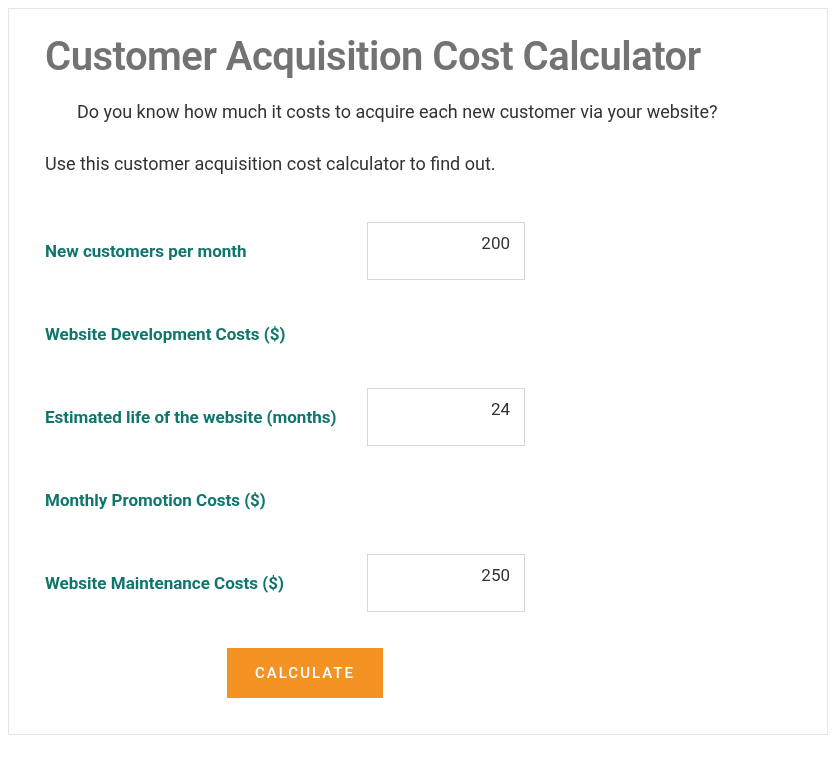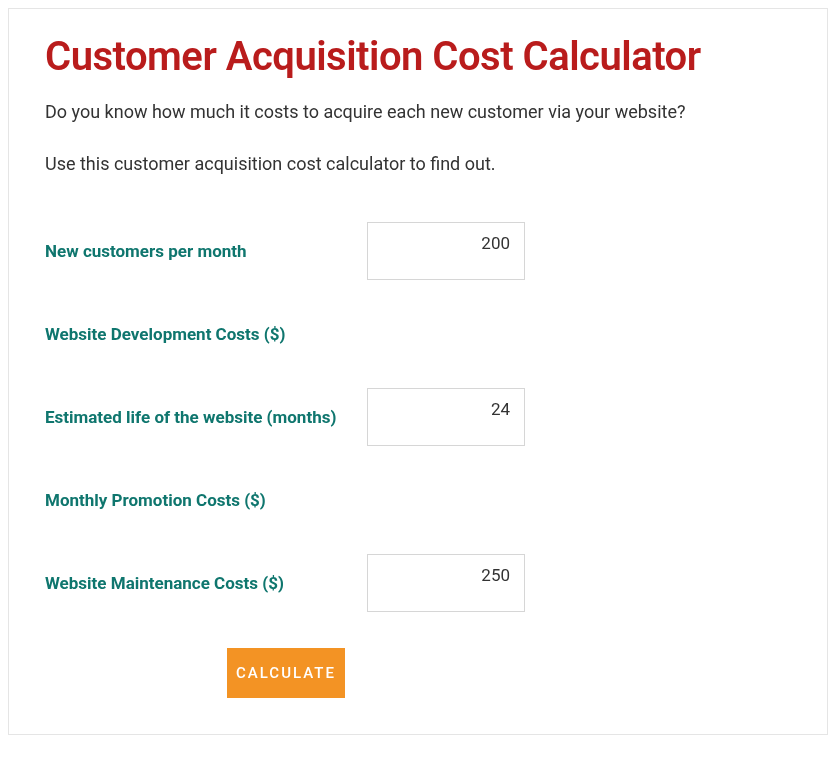--- a/index.html
+++ b/index.html
@@ -14,29 +14,30 @@
     }
     .container {
       width: 820px;
       border: 1px solid #e5e5e5;
       padding: 24px 36px 36px 36px;
       background: #fff;
     }
     .title {
       font-size: 40px;
       font-weight: 600;
-      color: #b91c1c;
+      color: #737373;
       margin-bottom: 18px;
       letter-spacing: -0.5px;
     }
     .subtitle {
       font-size: 18px;
       color: #333333;
       margin-bottom: 28px;
       line-height: 1.5;
+      margin-left: 32px;
     }
     .instruction {
       font-size: 18px;
       color: #333333;
       margin-bottom: 48px;
     }
     .instruction .bold {
       font-weight: 400;
     }
     .form-row {
@@ -62,21 +63,21 @@
       outline: none;
     }
     .button-row {
       margin-top: -8px;
       padding-left: 182px;
     }
     .calc-button {
       background: #f39324;
       color: #fff;
       border: none;
-      padding: 16px 9px;
+      padding: 16px 28px;
       font-size: 15px;
       letter-spacing: 2px;
       font-weight: 500;
       cursor: pointer;
       font-family: inherit;
       text-align: center;
     }
   </style>
 </head>
 <body>

